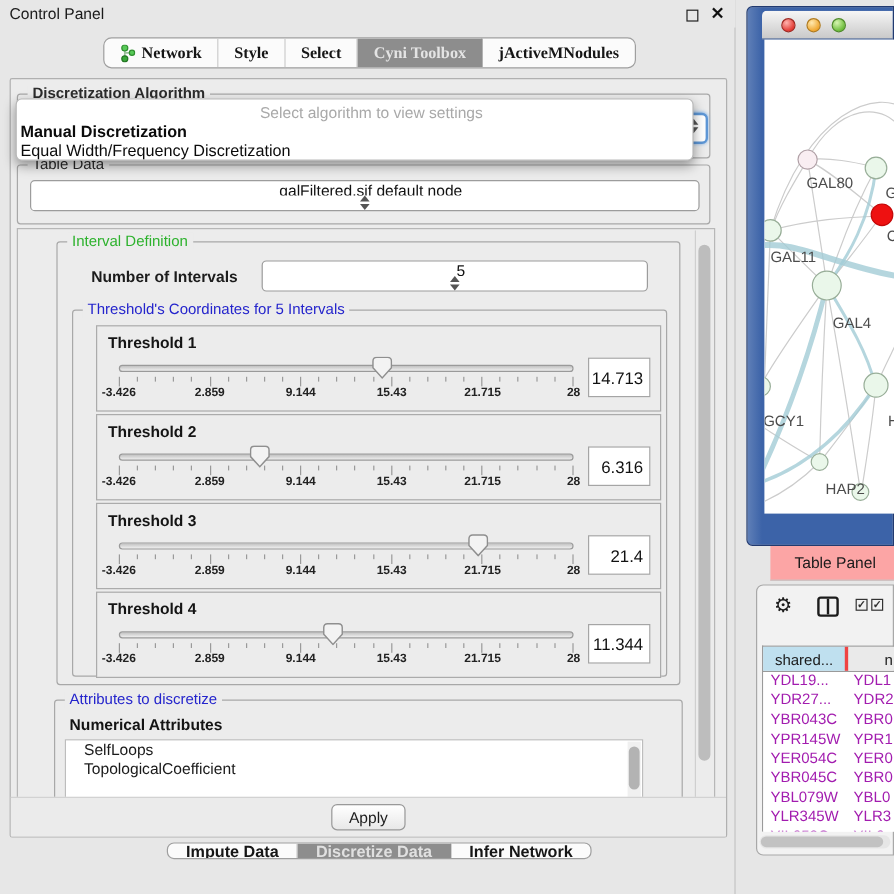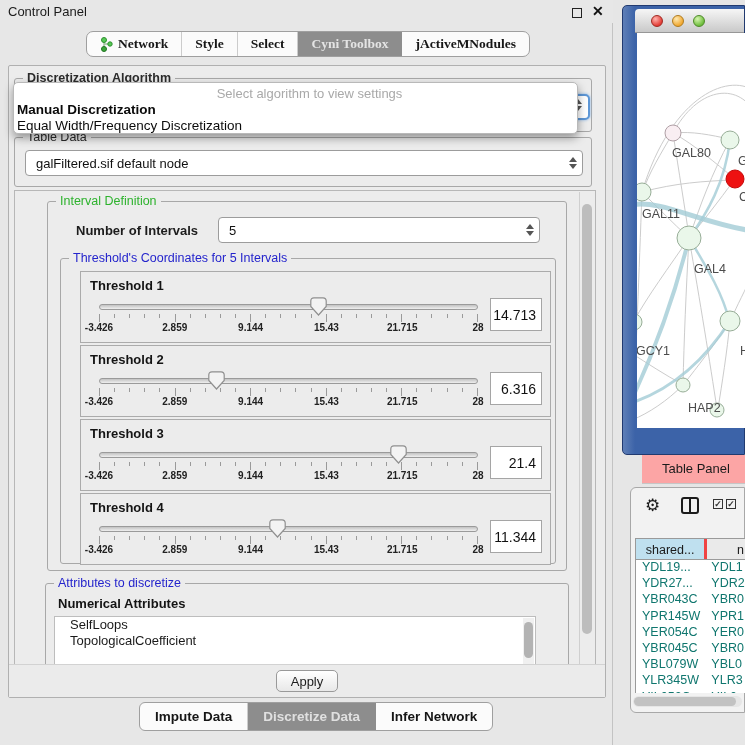--- a/index.html
+++ b/index.html
@@ -33,21 +33,21 @@
   #algo-combo-frag { position:absolute; left:300px; top:94px; width:290px; height:26px; background:#fff; border:2px solid #5e97d6; border-radius:5px; box-shadow:0 0 3px #7fb0e6; }
 
   
   #popup { position:absolute; left:13px; top:82px; width:565px; height:52px; background:#ffffff; border:1px solid #b9b9b9; border-radius:5px; box-shadow:0 4px 10px rgba(0,0,0,.38); z-index:30; }
   #popup-placeholder { position:absolute; left:0; top:3px; width:100%; text-align:center; color:#a9a9a9; font-size:13px;padding-left:28px; }
   .popup-item { position:absolute; left:3px; font-size:13.5px; color:#0b0b0b; white-space:nowrap; }
   #popup-item-0 { top:19px; font-weight:bold; }
   #popup-item-1 { top:35px; }
 
   
-  .combo { position:absolute; background:#ffffff; border:1px solid #9c9c9c; border-radius:4px; display:flex; align-items:center; }
+  .combo { position:absolute; background:#ffffff; border:1px solid #9c9c9c; border-radius:4px; display:flex; align-items:center;flex-direction:column; }
   .combo-text { flex:1; padding-left:10px; font-size:13px; color:#111; white-space:nowrap; overflow:hidden; }
   .stepper { width:18px; display:flex; flex-direction:column; align-items:center; justify-content:center; gap:2px; }
   .arr-up { width:0; height:0; border-left:4px solid transparent; border-right:4px solid transparent; border-bottom:5px solid #555; }
   .arr-dn { width:0; height:0; border-left:4px solid transparent; border-right:4px solid transparent; border-top:5px solid #555; }
 
   
   #scrollpanel { position:absolute; left:14px; top:190px; width:582px; height:477px; border:1px solid #b7b7b7; background:#ececec; }
   #v-scrollbar { position:absolute; left:564px; top:1px; width:15px; height:473px; background:#ececec; border-left:1px solid #cfcfcf; }
   #v-thumb { position:absolute; left:2px; top:12px; width:10px; height:430px; background:#bdbdbd; border-radius:6px; }
 
@@ -71,21 +71,21 @@
   #attr-list { position:absolute; left:8px; top:32px; width:482px; height:51px; background:#ffffff; border:1px solid #bdbdbd; overflow:hidden; }
   .attr-item { padding-left:15px; font-size:13px; line-height:16px; color:#1a1a1a; white-space:nowrap; }
   #attr-scrollbar { position:absolute; right:1px; top:1px; width:11px; height:48px; background:#f0f0f0; }
   #attr-thumb { position:absolute; left:1px; top:4px; width:9px; height:36px; background:#b3b3b3; border-radius:5px; }
 
   
   #apply-strip { position:absolute; left:9px; top:664px; width:596px; height:33px; background:#ebebeb; border-top:1px solid #d2d2d2; }
   #apply-btn { position:absolute; left:50%; transform:translateX(-50%); top:5px; width:62px; height:22px; background:linear-gradient(#ffffff,#e8e8e8); border:1px solid #999; border-radius:5px; font-size:13px; text-align:center; padding-top:3px; }
 
   
-  #bottombar { position:absolute; left:139px; top:702px; height:29px; display:flex; border:1px solid #9f9f9f; border-radius:6px; background:#fbfbfb; overflow:hidden; }
+  #bottombar { position:absolute; left:139px; top:702px; height:14px; display:flex; border:1px solid #9f9f9f; border-radius:6px; background:#fbfbfb; overflow:hidden; }
   .btab { display:flex; align-items:center; padding:0 15px; font-size:13.5px; font-weight:600; color:#161616; border-right:1px solid #cccccc; white-space:nowrap; }
   .btab:last-child { border-right:none; }
   .btab.sel { background:#8d8d8d; color:#e0e0e0; border-right-color:#8d8d8d; }
 
   
   #net-window { position:absolute; left:622px; top:5px; width:123px; height:450px; background:linear-gradient(90deg,#5f7fb7,#3c63a8 12px); border:1px solid #213a70; border-radius:5px 0 0 5px; }
   #net-titlebar { position:absolute; left:12px; top:3px; right:0; height:24px; background:linear-gradient(#f6f6f6,#c9c9c9); border-bottom:1px solid #979797; border-radius:4px 0 0 0; }
   .light { position:absolute; top:6px; width:12px; height:12px; border-radius:50%; }
   #light-red { left:16px; background:radial-gradient(circle at 35% 30%, #ffb3ae, #e33d36 70%); border:1px solid #a02922; }
   #light-yellow { left:37px; background:radial-gradient(circle at 35% 30%, #ffe9b0, #f0a832 70%); border:1px solid #b07b1e; }
@@ -101,21 +101,21 @@
   #col-icon::after { content:""; position:absolute; left:6px; top:0; width:2px; height:13px; background:#1c1c1c; }
   .cb-icon { position:absolute; top:11px; width:10px; height:10px; border:1.5px solid #333; font-size:9px; line-height:8px; text-align:center; color:#333; font-weight:bold; }
   #cb1 { left:82px; } #cb2 { left:95px; }
   #tp-table { position:absolute; left:4px; top:50px; width:111px; }
   #tp-header { display:flex; height:22px; border:1px solid #9a9a9a; border-right:none; }
   .tp-hcell { font-size:12.5px; color:#1a1a1a; text-align:center; padding-top:4px; white-space:nowrap; overflow:hidden; }
   #tp-hcell-0 { width:72px; background:#bfe0ef; border-right:3px solid #ef4444; }
   #tp-hcell-1 { width:39px; background:#eaeaea; text-align:left; padding-left:30px; }
   #tp-rows { height:133px; overflow:hidden; background:#fff; border-left:1px solid #9a9a9a; }
   .tp-row { display:flex; height:16.2px; background:#fff; }
-  .tp-cell { font-size:12.5px; color:#0f766e; white-space:nowrap; overflow:hidden; }
+  .tp-cell { font-size:12.5px; color:#a21caf; white-space:nowrap; overflow:hidden; }
   .tp-c0 { width:72px; padding-left:6px; }
   .tp-c1 { width:39px; padding-left:4px; }
   #h-scrollbar { position:absolute; left:2px; top:208px; width:109px; height:11px; background:#e6e6e6; border-radius:6px; }
   #h-thumb { position:absolute; left:1px; top:1px; width:102px; height:9px; background:#c2c2c2; border-radius:5px; }
 
   svg text { font-family:"Liberation Sans", sans-serif; }
 </style>
 </head>
 <body>
 
@@ -164,21 +164,21 @@
         <span class="arr-dn"></span>
       </div>
     </div>
 
     <div id="popup">
       <div id="popup-placeholder">Select algorithm to view settings</div>
       <div class="popup-item" id="popup-item-0">Manual Discretization</div>
       <div class="popup-item" id="popup-item-1">Equal Width/Frequency Discretization</div>
     </div>
 
-    <div class="group" style="left:14px; top:137px; width:578px; height:50px;">
+    <div class="group" style="left:14px; top:137px; width:578px; height:50px;text-align:right;">
       <span class="group-legend legend-dark" style="font-weight:normal; color:#2a2a2a;">Table Data</span>
       <div class="combo" style="left:10px; top:12px; width:558px; height:26px;">
         <span class="combo-text">galFiltered.sif default node</span>
         <span class="stepper">
           <span class="arr-up"></span>
           <span class="arr-dn"></span>
         </span>
       </div>
     </div>
 

